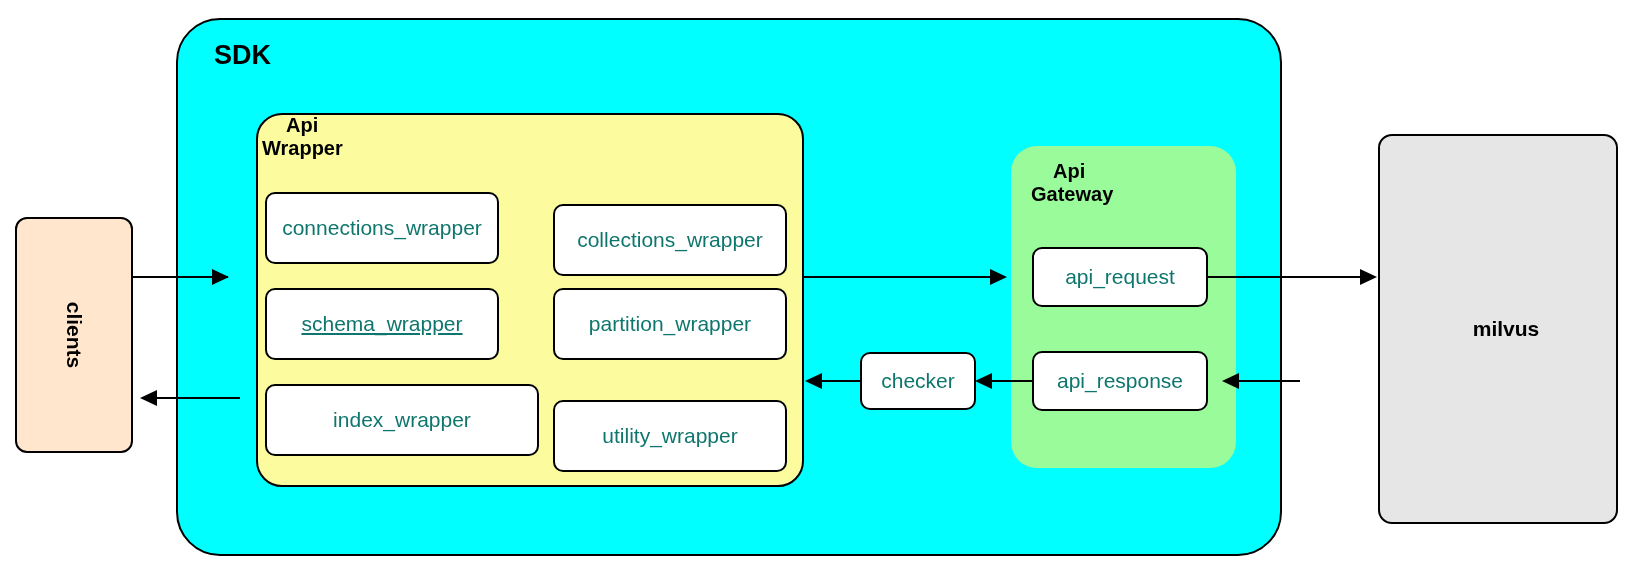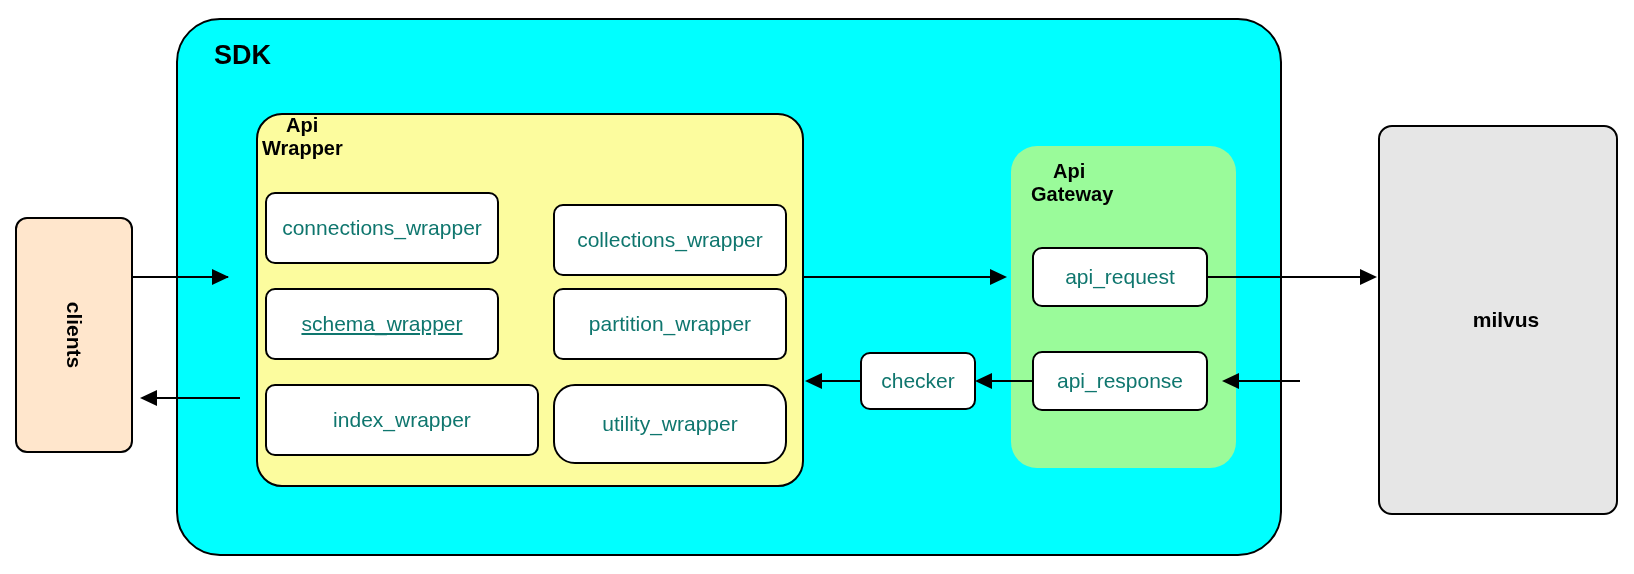--- a/index.html
+++ b/index.html
@@ -99,21 +99,21 @@
     color: #0f766e;
     white-space: nowrap;
   }
 
   
   .n-connections { left: 265px;  top: 192px; width: 234px; height: 72px; }
   .n-collections { left: 553px;  top: 204px; width: 234px; height: 72px; }
   .n-schema      { left: 265px;  top: 288px; width: 234px; height: 72px; text-decoration: underline; }
   .n-partition   { left: 553px;  top: 288px; width: 234px; height: 72px; }
   .n-index       { left: 265px;  top: 384px; width: 274px; height: 72px; }
-  .n-utility     { left: 553px;  top: 384px; width: 234px; height: 80px; border-radius: 22px; }
+  .n-utility     { left: 553px;  top: 400px; width: 234px; height: 72px; }
 
   
   .n-apirequest  { left: 1032px; top: 247px; width: 176px; height: 60px; }
   .n-apiresponse { left: 1032px; top: 351px; width: 176px; height: 60px; }
 
   
   .n-checker     { left: 860px;  top: 352px; width: 116px; height: 58px; }
 
   
   .clients-box {
@@ -135,21 +135,21 @@
     font-size: 21px;
     font-weight: bold;
     color: #000000;
     white-space: nowrap;
   }
 
   
   .milvus-box {
     position: absolute;
     left: 1378px;
-    top: 125px;
+    top: 134px;
     width: 240px;
     height: 390px;
     box-sizing: border-box;
     background: #E6E6E6;
     border: 2px solid #000000;
     border-radius: 14px;
     display: flex;
     align-items: center;
     justify-content: center;
     font-size: 21px;

